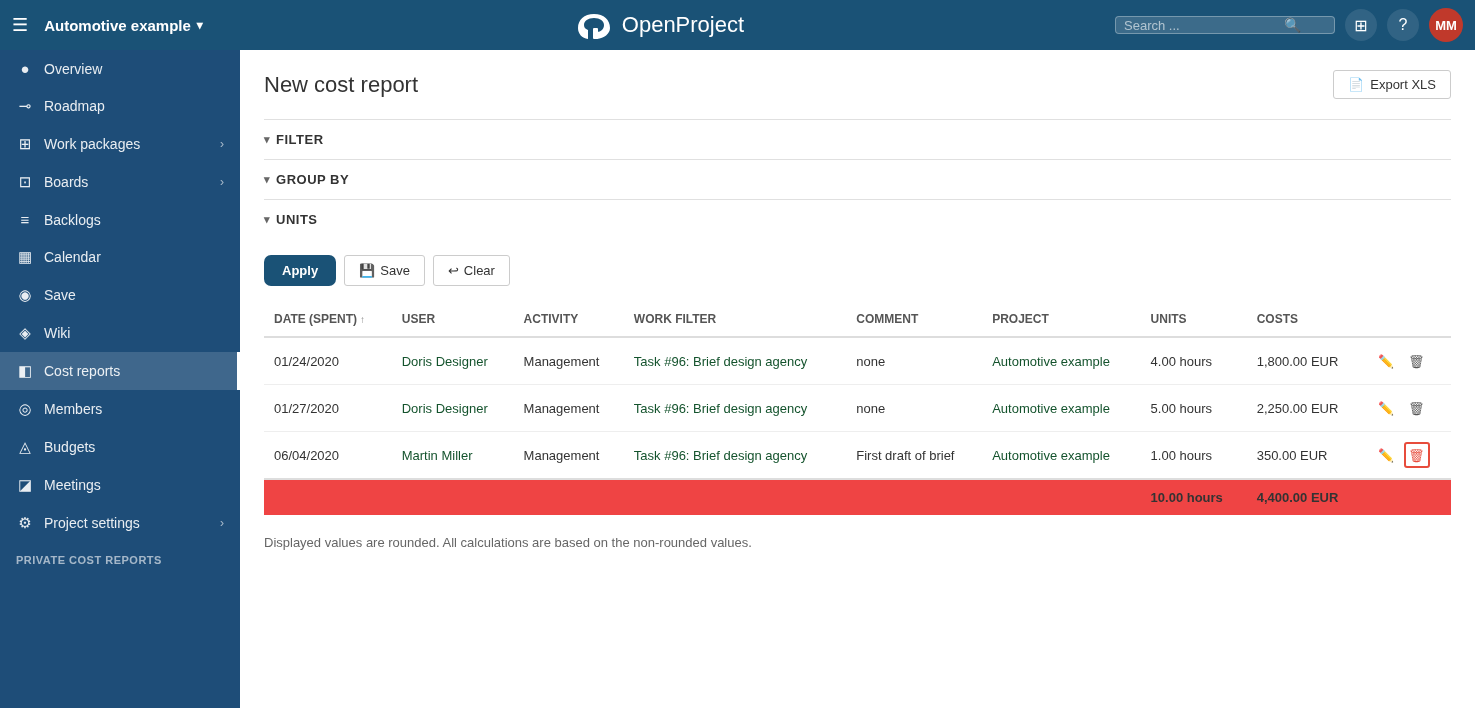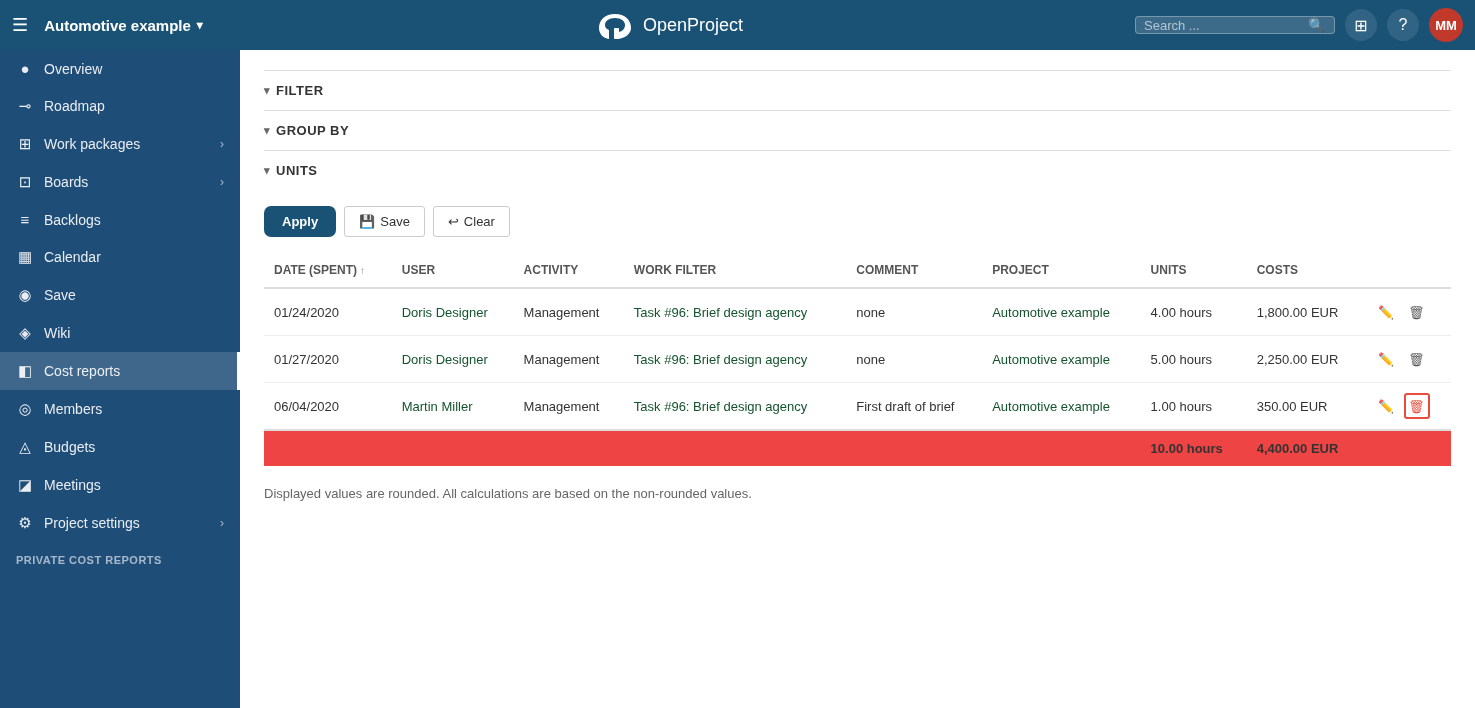--- a/index.html
+++ b/index.html
@@ -14,30 +14,29 @@
       align-items: center;
       padding: 0 12px;
       flex-shrink: 0;
       gap: 10px;
     }
     .topnav-hamburger { cursor: pointer; font-size: 18px; margin-right: 6px; }
     .topnav-project { display: flex; align-items: center; gap: 6px; font-weight: 600; font-size: 15px; cursor: pointer; }
     .topnav-project .chevron { font-size: 12px; }
     .topnav-logo { flex: 1; display: flex; justify-content: center; align-items: center; }
     .topnav-logo svg { height: 30px; }
-    .topnav-logo-text { color: white; font-size: 18px; font-weight: 300; margin-left: 8px; }
+    .topnav-logo-text { color: white; font-size: 22px; font-weight: 300; margin-left: 8px; }
     .topnav-right { display: flex; align-items: center; gap: 10px; }
     .search-box {
       display: flex; align-items: center;
       background: rgba(255,255,255,0.15);
       border: 1px solid rgba(255,255,255,0.3);
       border-radius: 4px;
       padding: 0 8px;
-      width: 200px;
-      justify-content: space-between;
+      width: 220px;
     }
     .search-box input {
       background: transparent; border: none; outline: none; color: white; width: 160px; font-size: 13px;
     }
     .search-box input::placeholder { color: rgba(255,255,255,0.6); }
     .search-icon { color: rgba(255,255,255,0.7); font-size: 14px; }
     .topnav-icon-btn {
       width: 32px; height: 32px; border-radius: 50%;
       display: flex; align-items: center; justify-content: center;
       cursor: pointer; color: white; font-size: 16px;
@@ -315,20 +314,27 @@
         <div class="sidebar-item">
     <span class="si-icon">⚙</span>
     <span class="si-label">Project settings</span>
     <span class="si-arrow">›</span>
   </div>
       </div>
     <div class="sidebar-section-title">PRIVATE COST REPORTS</div>
   </aside>
 
   <main class="main">
+    <div class="page-header">
+      <h1 class="page-title">New cost report</h1>
+      <button class="export-btn">
+        <span>📄</span>
+        <span>Export XLS</span>
+      </button>
+    </div>
 
     <div class="collapsible-section">
       <div class="collapsible-header">
         <span class="chevron">▾</span>
         <span>FILTER</span>
       </div>
     </div>
 
     <div class="collapsible-section">
       <div class="collapsible-header">

